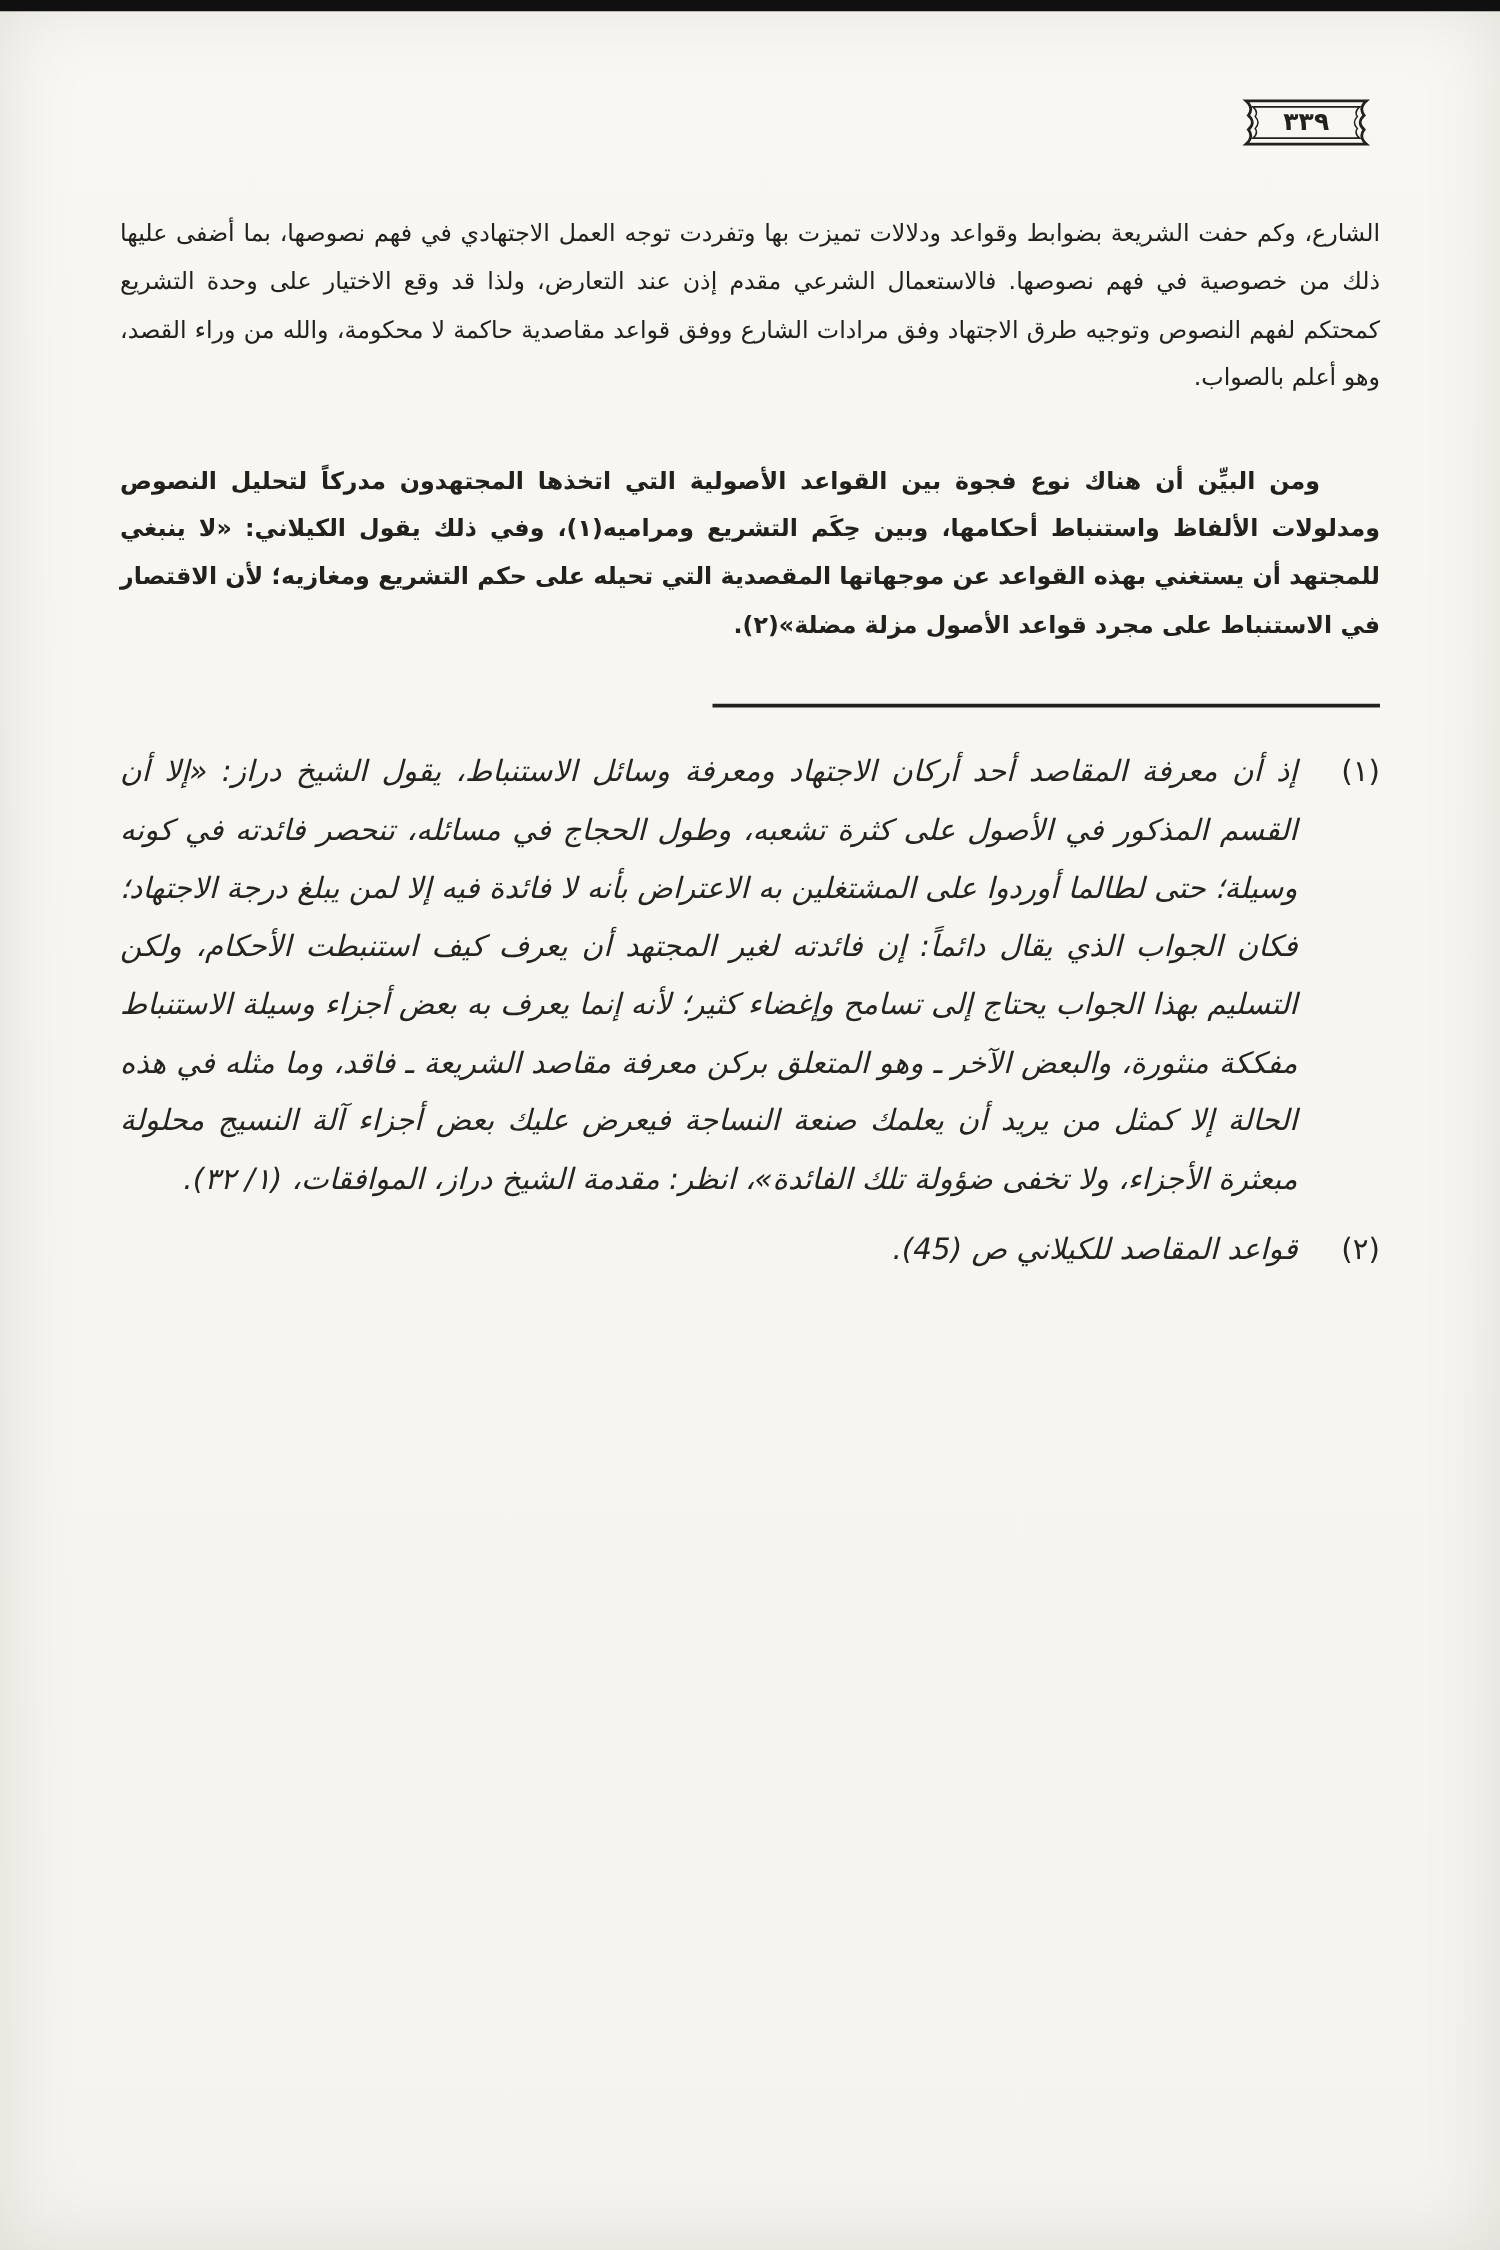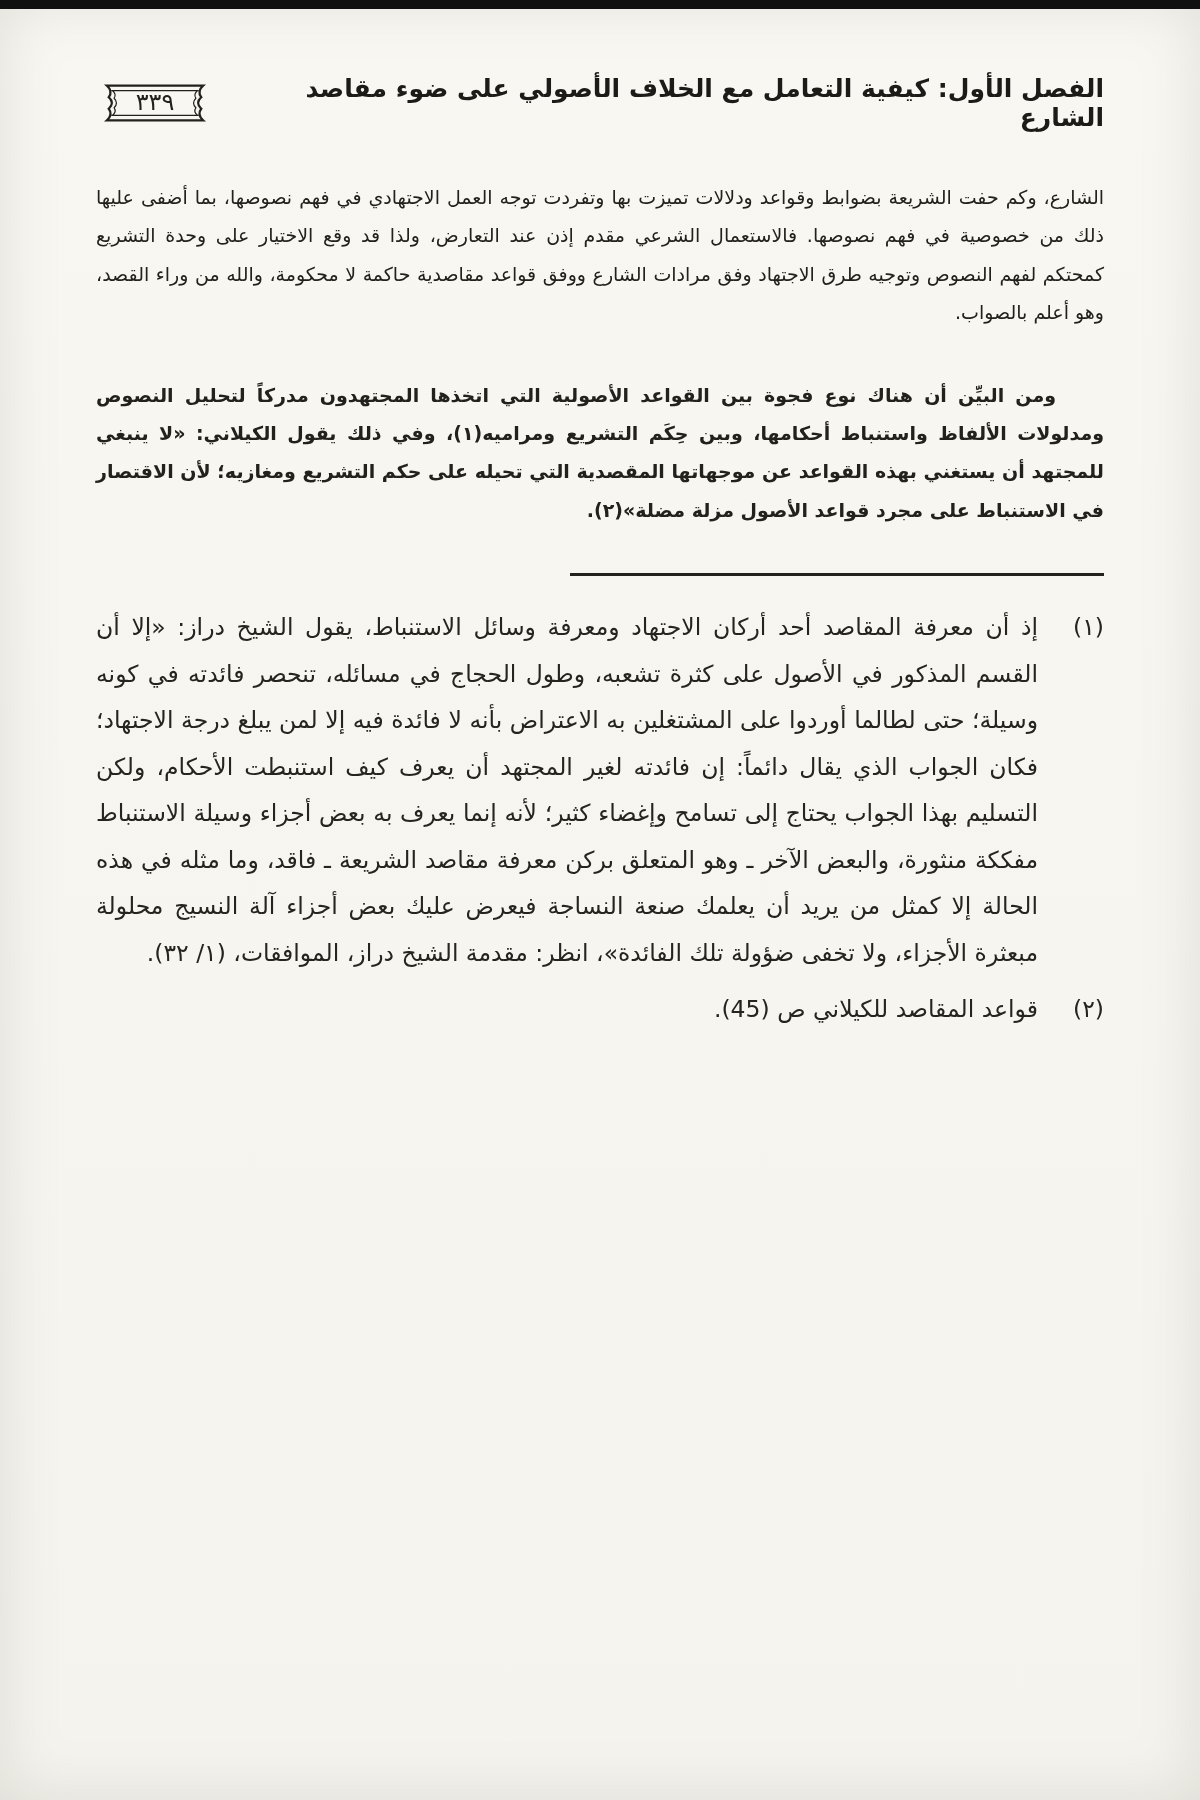--- a/index.html
+++ b/index.html
@@ -54,22 +54,22 @@
     inset: 0;
     width: 100%;
     height: 100%;
   }
   .page-num {
     position: absolute;
     inset: 0;
     display: flex;
     align-items: center;
     justify-content: center;
-    font-size: 24px;
-    font-weight: normal;
+    font-size: 20px;
+    font-weight: bold;
     color: #23211c;
     padding-bottom: 2px;
     text-align: right;
   }
   .body-text p {
     margin: 0 0 44px 0;
     font-size: 19px;
     line-height: 2.02;
     text-align: justify;
     color: #23211b;
@@ -96,32 +96,32 @@
     margin-bottom: 10px;
   }
   .footnote-marker {
     flex: 0 0 auto;
     min-width: 52px;
     white-space: nowrap;
   }
   .footnote-text {
     flex: 1 1 auto;
     text-align: justify;
+    font-style: italic;
   }
 </style>
 </head>
 <body>
 
 <div class="page">
   <div class="scan-edge-top"></div>
 
   <div class="content">
 
     <div class="page-header">
-      <div class="header-title">الفصل الأول: كيفية التعامل مع الخلاف الأصولي على ضوء مقاصد الشارع</div>
 
       <div class="page-num-ornament">
         <svg viewBox="0 0 130 50" preserveAspectRatio="none" aria-hidden="true">
           <path d="M12 7 H118 Q111 13 116 19 Q109 25 116 31 Q111 37 118 43 H12 Q19 37 14 31 Q21 25 14 19 Q19 13 12 7 Z" fill="none" stroke="#23211c" stroke-width="2.4"></path>
           <path d="M18 12 H112 Q107 16 110 20 Q105 25 110 30 Q107 34 112 38 H18 Q23 34 20 30 Q25 25 20 20 Q23 16 18 12 Z" fill="none" stroke="#23211c" stroke-width="1.3"></path>
         </svg>
         <span class="page-num">٣٣٩</span>
       </div>
     </div>
 

